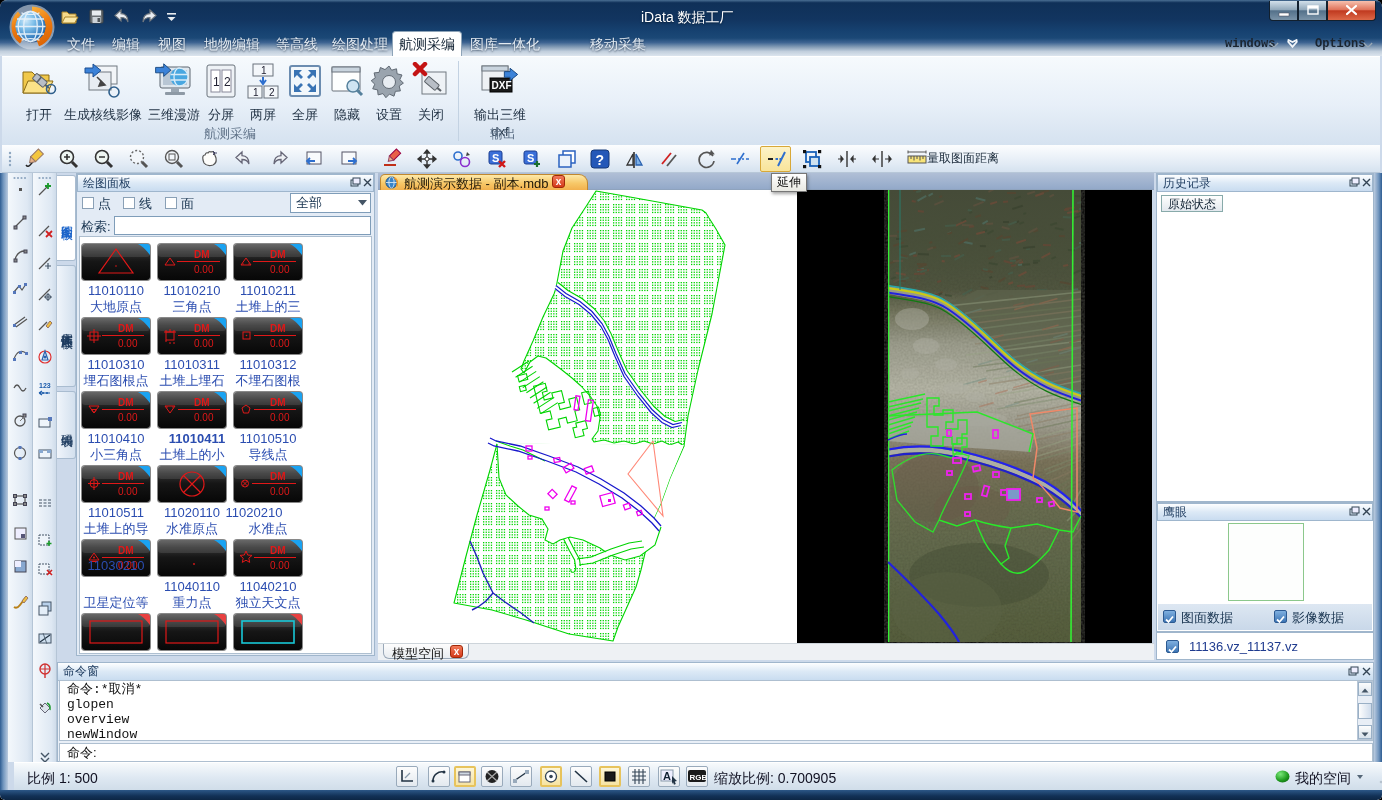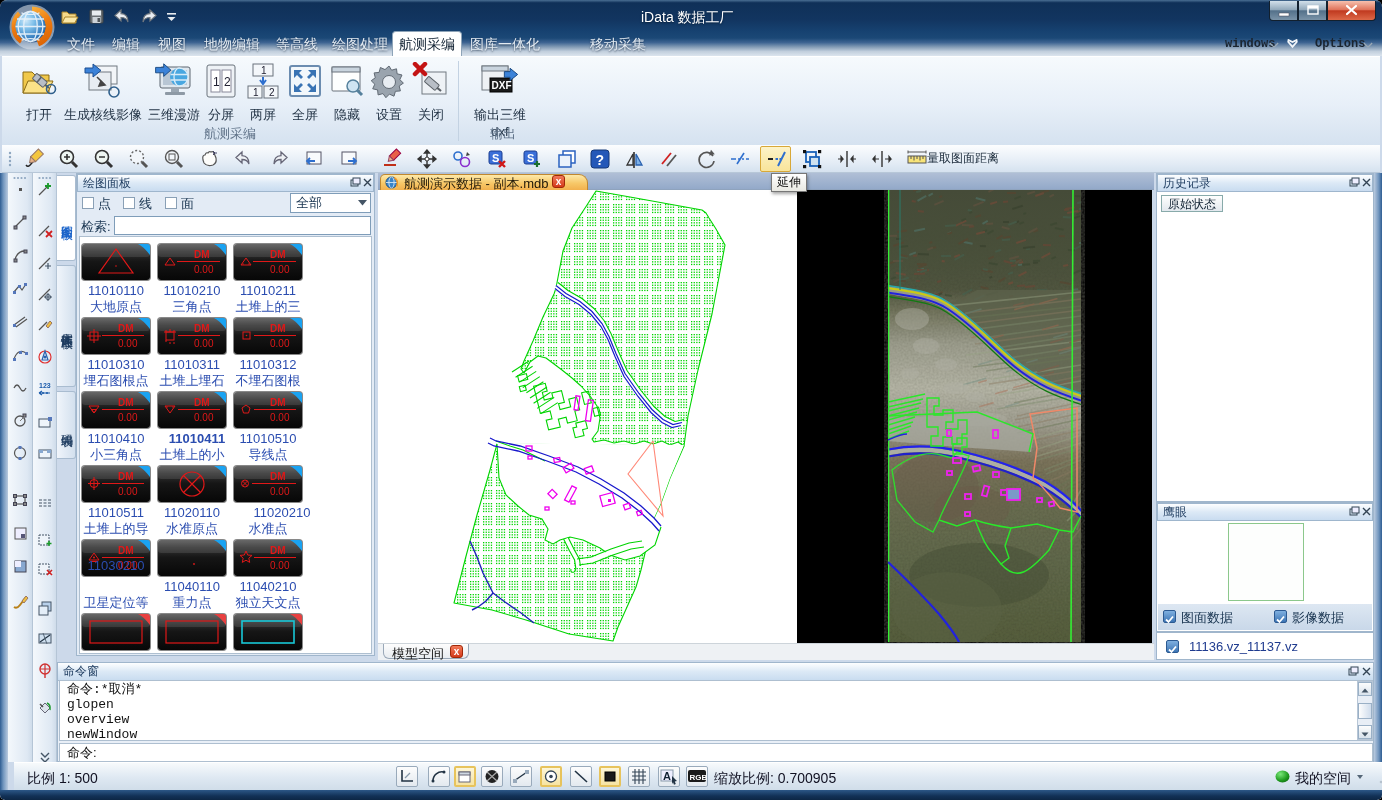--- a/index.html
+++ b/index.html
@@ -713,21 +713,21 @@
 <svg width="68" height="36" viewBox="0 0 68 36">
           <rect x="0" y="0" width="68" height="13" fill="#ffffff" opacity="0.10" rx="3"></rect>
           <circle cx="11" cy="17.5" r="3.5" fill="none" stroke="#e01818"></circle>
           <path d="M8.5,15 l5,5 m0,-5 l-5,5" stroke="#e01818"></path>
           <line x1="18" y1="17.5" x2="62" y2="17.5" stroke="#e01818"></line>
           <text x="36" y="14" font-size="10" fill="#e01818" font-weight="bold">DM</text>
           <text x="36" y="29" font-size="10" fill="#e01818">0.00</text>
           <path d="M56,0 h12 v11 q-7,-9 -12,-11 z" fill="#1aa3f2"></path>
         </svg>
       </div>
-<div class="ccode" style="left:171px;top:331px;">11020210</div>
+<div class="ccode" style="left:143px;top:331px;">11020210</div>
 <div class="cname" style="left:153px;top:346px;">水准点</div>
 <div class="card" style="left:5px;top:366px;">
 <svg width="68" height="36" viewBox="0 0 68 36">
           <rect x="0" y="0" width="68" height="13" fill="#ffffff" opacity="0.10" rx="3"></rect>
           <path d="M12,13 L7,20 H17 Z" fill="none" stroke="#e01818"></path>
           <circle cx="12" cy="17.5" r="1" fill="#e01818"></circle>
           <path d="M9,21.5 h6" stroke="#e01818"></path>
           <line x1="20" y1="17.5" x2="62" y2="17.5" stroke="#e01818"></line>
           <text x="36" y="14" font-size="10" fill="#e01818" font-weight="bold">DM</text>
           <text x="36" y="29" font-size="10" fill="#e01818">0.00</text>

